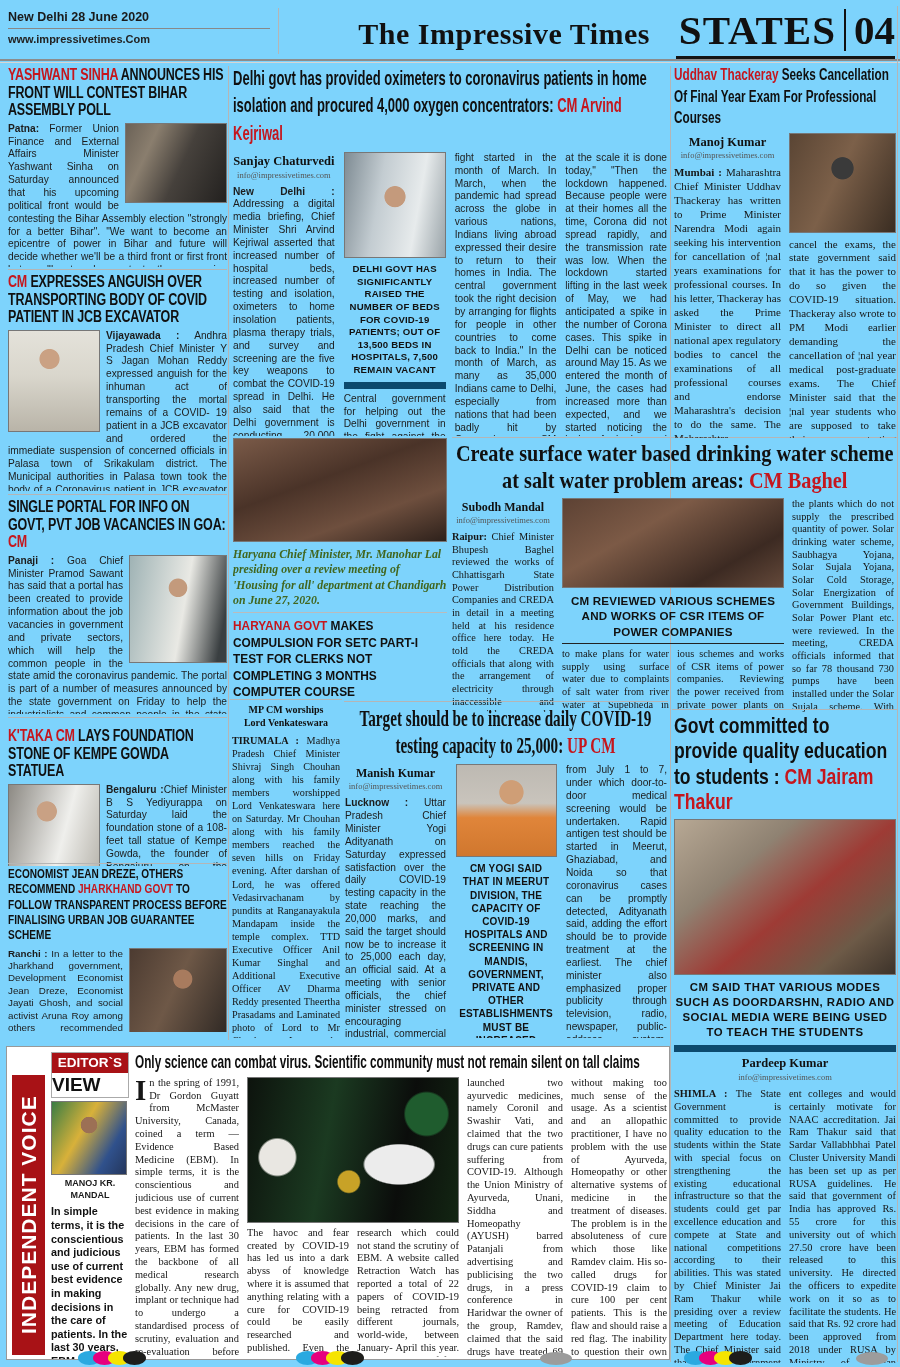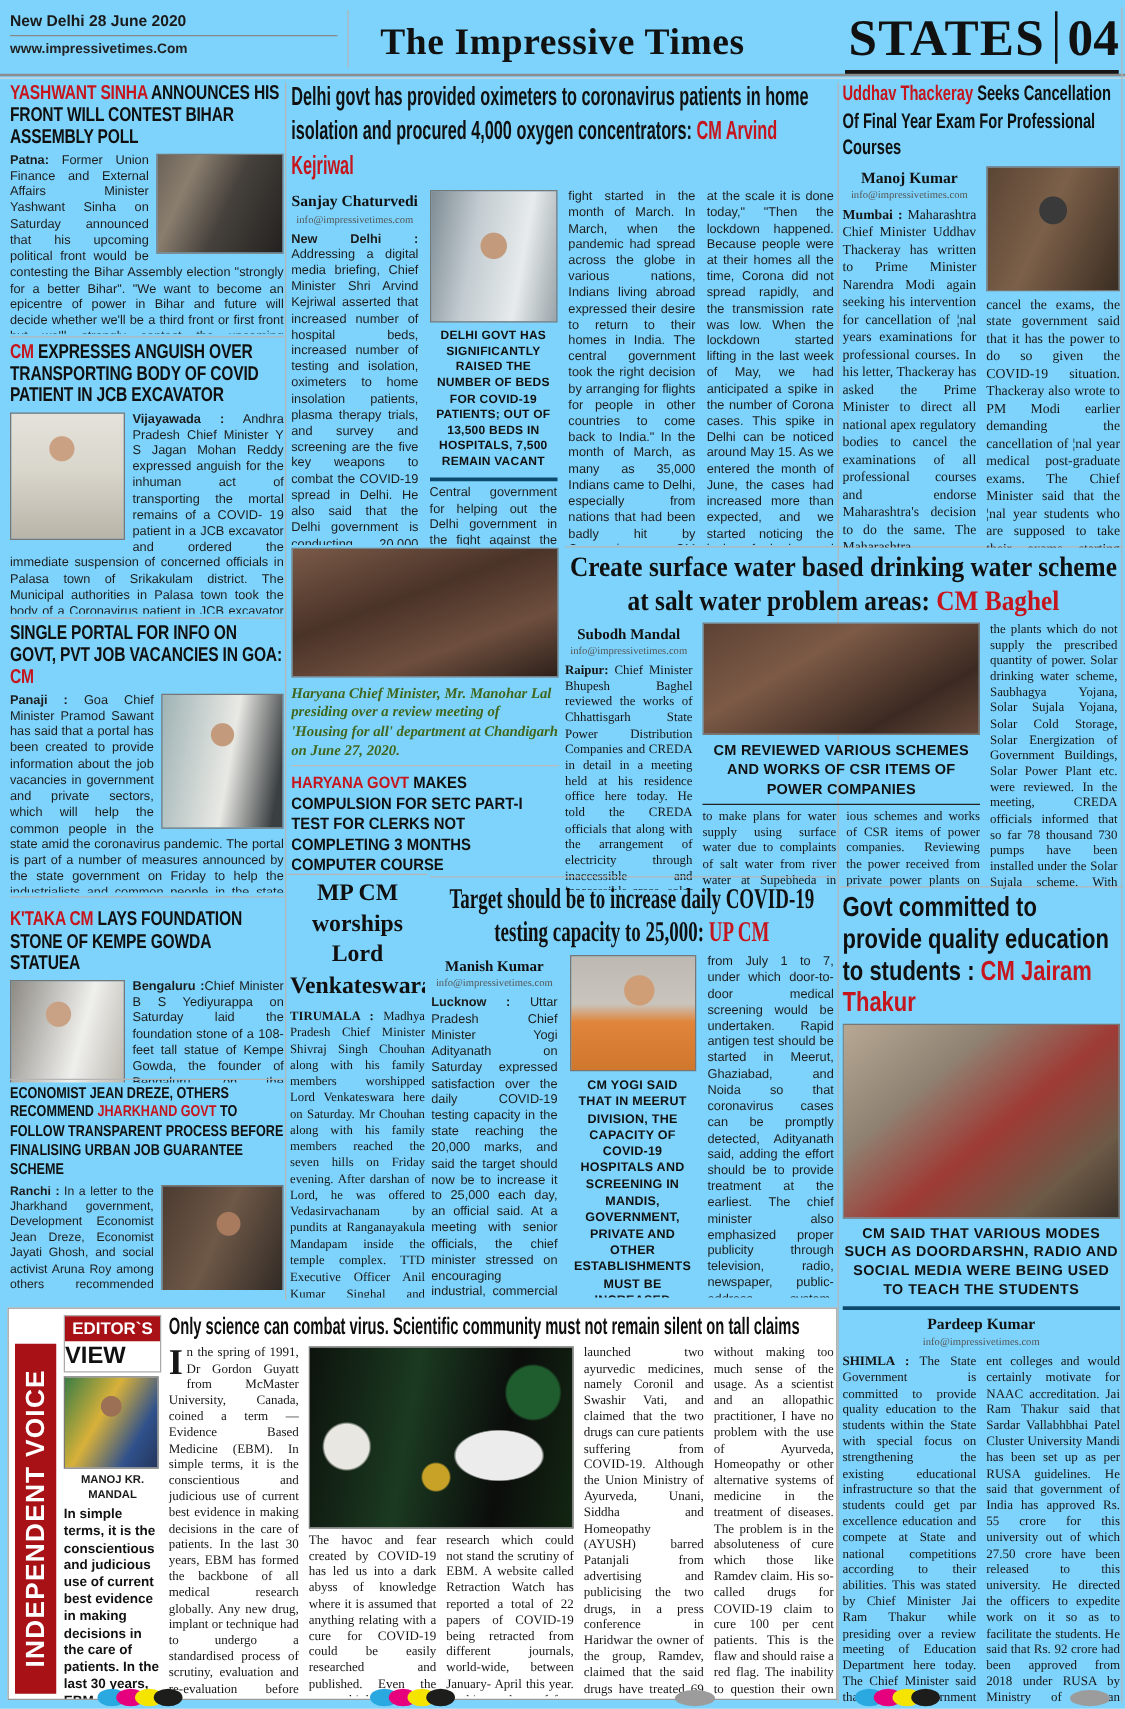--- a/index.html
+++ b/index.html
@@ -6,21 +6,21 @@
   *{margin:0;padding:0;box-sizing:border-box;}
   html,body{background:#e8e8e8;}
   .page{position:relative;width:900px;height:1367px;background:#7dd3fc;margin:0 auto;
         font-family:"Liberation Sans",sans-serif;color:#1a1a1a;overflow:hidden;}
   .abs{position:absolute;overflow:hidden;}
   .rule{position:absolute;background:#b5b5b5;}
   
   .hdr-date{font:bold 12.5px/1.5 "Liberation Sans",sans-serif;}
   .hdr-web{font:bold 11px/1.6 "Liberation Sans",sans-serif;color:#222;}
   .hdr-sep{border-top:1.5px solid #888;margin:1px 0 2px;width:262px;}
-  .masthead{font:bold 30px/1.2 "Liberation Serif",serif;text-align:center;letter-spacing:.5px;color:#111;}
+  .masthead{font:bold 30px/1.2 "Liberation Serif",serif;text-align:right;letter-spacing:.5px;color:#111;}
   .statesbox{display:flex;align-items:center;justify-content:flex-end;gap:8px;}
   .states{font:bold 41px/1 "Liberation Serif",serif;letter-spacing:1px;color:#111;}
   .pgno{font:bold 41px/1 "Liberation Serif",serif;color:#111;}
   .vbar{width:2px;height:42px;background:#111;}
   
   .hl{font-weight:bold;color:#101010;}
   .hl .red{color:var(--accent);}
   .cx62{transform:scaleX(.62);transform-origin:0 0;width:161%;}
   .cx66{transform:scaleX(.66);transform-origin:0 0;width:151%;}
   .cx70{transform:scaleX(.70);transform-origin:0 0;width:142%;}
@@ -33,21 +33,21 @@
   .hl-serif{font-family:"Liberation Serif",serif;}
   
   .sans-body{font:10.2px/1.26 "Liberation Sans",sans-serif;text-align:justify;color:#1c1c1c;}
   .serif-body{font:10.6px/1.23 "Liberation Serif",serif;text-align:justify;color:#161616;}
   .byline{text-align:center;margin:2px 0 5px;}
   .byline .nm{font:bold 12.5px/1.25 "Liberation Serif",serif;color:#111;}
   .byline .em{font:8.5px/1.3 "Liberation Serif",serif;color:#555;}
   .cols{display:flex;gap:9px;}
   .caption-box{font:bold 9.6px/1.32 "Liberation Sans",sans-serif;text-align:center;color:#111;
                letter-spacing:.2px;margin:5px 0 4px;}
-  .red-ul{border-bottom:3px solid #0c4a6e;padding-bottom:5px;}
+  .red-ul{border-bottom:7px solid #0c4a6e;padding-bottom:5px;}
   .blk-ul{border-bottom:1.5px solid #222;padding-bottom:4px;}
   .green-cap{font:bold italic 11.8px/1.3 "Liberation Serif",serif;color:var(--green);margin:5px 0 4px;}
   
   .ph{background:#999;border:1px solid #777;position:relative;}
   .imgR{float:right;margin:0 0 3px 6px;}
   .imgL{float:left;margin:0 6px 3px 0;}
   .ph-sinha{background:linear-gradient(115deg,#6b6257 0%,#8a7e6e 25%,#46413c 55%,#23211f 100%);}
   .ph-jagan{background:radial-gradient(circle at 45% 28%,#caa183 11%,transparent 12%),linear-gradient(#e4e2da 0%,#d9d6cc 45%,#b9b4a8 100%);}
   .ph-sawant{background:radial-gradient(circle at 50% 30%,#c39a7c 10%,transparent 11%),linear-gradient(100deg,#9fb3b5 0%,#e9e9e4 55%,#3a3f41 92%);}
   .ph-bsy{background:radial-gradient(circle at 42% 30%,#c9a184 12%,transparent 13%),linear-gradient(105deg,#8d8a84 0%,#efefec 60%,#b9b6ae 100%);}
@@ -202,21 +202,21 @@
         </div>
       </div>
       <div style="width:102px;">
         <p class="serif-body" style="font-size:10.3px;">the plants which do not supply the prescribed quantity of power. Solar drinking water scheme, Saubhagya Yojana, Solar Sujala Yojana, Solar Cold Storage, Solar Energization of Government Buildings, Solar Power Plant etc. were reviewed. In the meeting, CREDA officials informed that so far 78 thousand 730 pumps have been installed under the Solar Sujala scheme. With this, irrigation facility is being provided in 2 lakh 46 thousand acres. It is targeted to install 20 thousand solar pumps in the year 2020 -21. This will help irrigate about 50 thousand acres. Irrigation facility has been provided on 3450 acres in 40 community irrigation projects.</p>
       </div>
     </div>
   </section>
 
   <div class="rule" style="left:230px;top:699px;width:112px;height:1px;"></div>
   <section class="abs" style="left:232px;top:703px;width:108px;height:335px;">
-    <h2 class="hl hl-serif" style="font-size:19px;line-height:1.3;text-align:center;margin-bottom:5px;">
+    <h2 class="hl hl-serif" style="font-size:10px;line-height:1.3;text-align:center;margin-bottom:5px;">
       <div>MP CM worships</div>
       <div>Lord Venkateswara</div>
     </h2>
     <p class="serif-body" style="font-size:10.2px;line-height:1.28;"><b>TIRUMALA :</b><span> Madhya Pradesh Chief Minister Shivraj Singh Chouhan along with his family members worshipped Lord Venkateswara here on Saturday. Mr Chouhan along with his family members reached the seven hills on Friday evening. After darshan of Lord, he was offered Vedasirvachanam by pundits at Ranganayakula Mandapam inside the temple complex. TTD Executive Officer Anil Kumar Singhal and Additional Executive Officer AV Dharma Reddy presented Theertha Prasadams and Laminated photo of Lord to Mr Chouhan. Later, he participated in Sundarakanda Pathanam programme at Nadaneerajanam Mandapam here. Then he offered Coconuts at Akhilandam and fulfilled his wish.</span></p>
   </section>
 
   <div class="rule" style="left:344px;top:701px;width:324px;height:1px;"></div>
   <section class="abs" style="left:345px;top:705px;width:322px;height:333px;">
     <h2 class="hl hl-serif cx66" style="font-size:23px;line-height:1.18;text-align:center;margin-bottom:5px;"><span>Target should be to increase daily COVID-19 testing capacity to 25,000: </span><span class="red">UP CM</span><span></span></h2>
     <div class="cols" style="gap:9px;height:266px;justify-content:space-between;">

